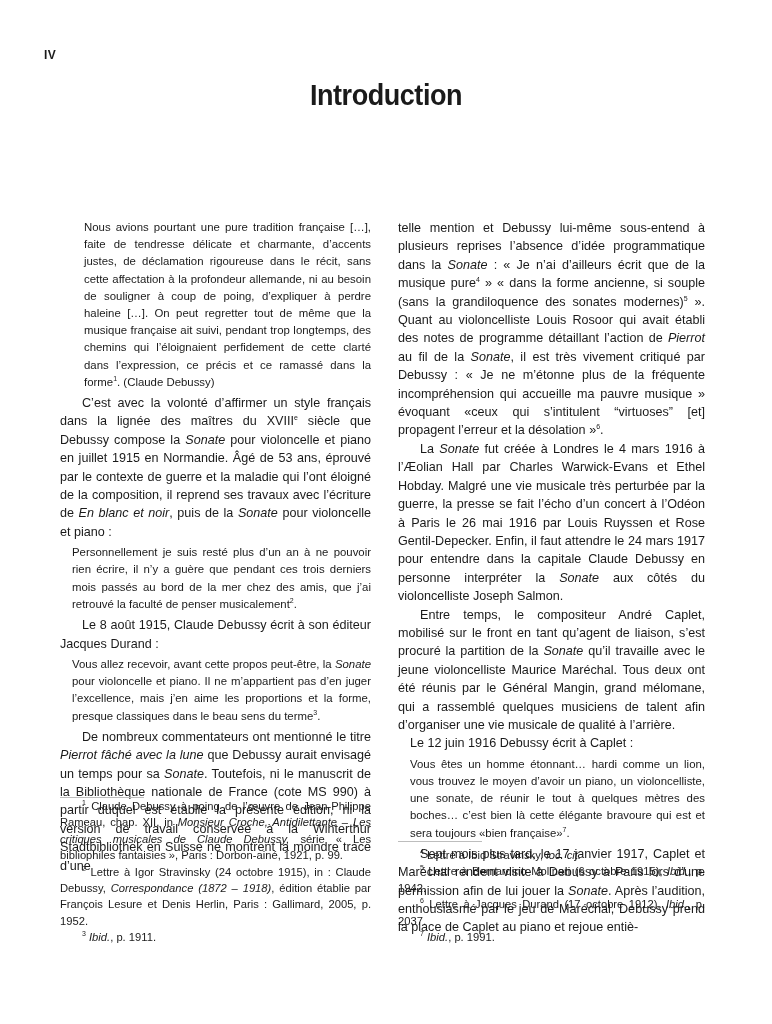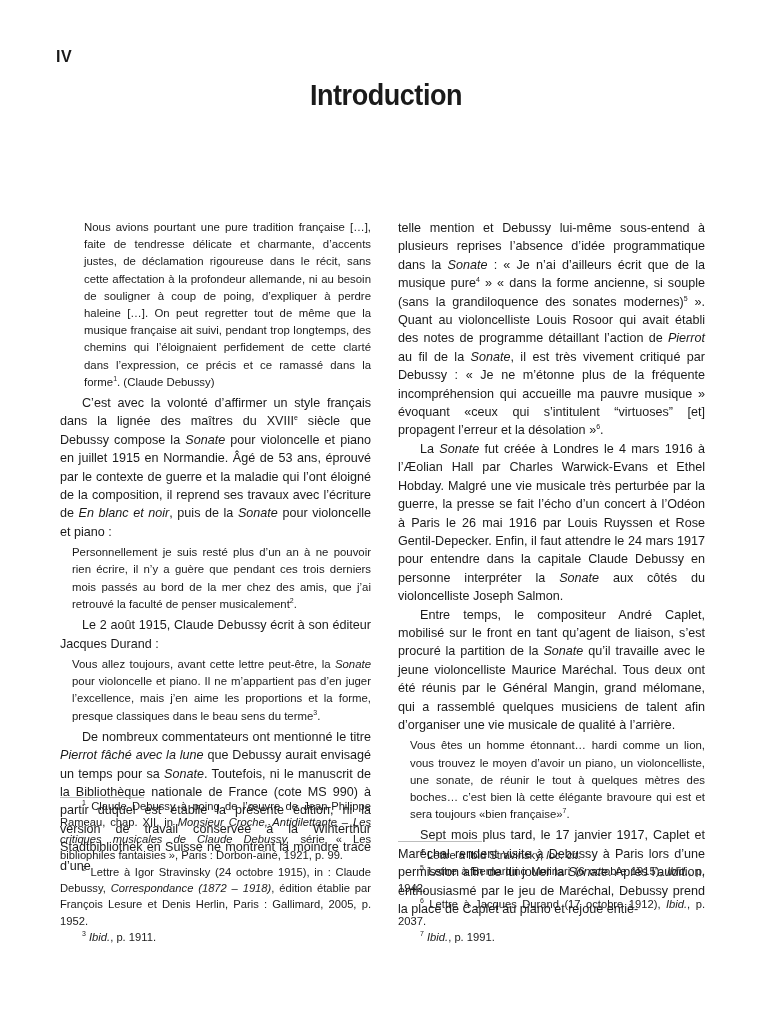--- a/index.html
+++ b/index.html
@@ -1,18 +1,18 @@
 <!DOCTYPE html>
 <html><head>
 <meta charset="utf-8">
 <style>
   html, body { margin: 0; padding: 0; background: #ffffff; }
   body { width: 772px; height: 1024px; position: relative; overflow: hidden;
          font-family: "Liberation Sans", "DejaVu Sans", sans-serif; color: #1a1a1a; }
-  .page-number { position: absolute; left: 56px; top: 48px; font-size: 16px; font-weight: bold; letter-spacing: 0.5px; }
+  .page-number { position: absolute; left: 44px; top: 48px; font-size: 12px; font-weight: bold; letter-spacing: 0.5px; }
   .title { position: absolute; left: 0; width: 772px; top: 78px; text-align: center;
            font-size: 30px; font-weight: bold; letter-spacing: -0.5px; transform: scaleX(0.9); }
   .col { position: absolute; top: 219px; font-size: 12.6px; line-height: 18.4px; text-align: justify; hyphens: manual; }
   .col-left { left: 60px; width: 311px; }
   .col-right { left: 398px; width: 307px; }
   .col p { margin: 0; }
   .quote { font-size: 11.4px; line-height: 17.2px; padding-left: 24px; margin: 0 0 3px 0 !important; }
   .col-left .quote.first { padding-left: 24px; }
   .quote.indented { padding-left: 12px; }
   .body-p { text-indent: 22px; }
@@ -34,41 +34,42 @@
 <div class="page-number">IV</div>
 <h1 class="title" style="margin:0;">Introduction</h1>
 
 <div class="col col-left">
   <p class="quote first"><span>Nous avions pourtant une pure tradition française […], faite de tendresse délicate et charmante, d’accents justes, de déclamation rigoureuse dans le récit, sans cette affectation à la profondeur allemande, ni au besoin de souligner à coup de poing, d’expliquer à perdre haleine […]. On peut regretter tout de même que la musique française ait suivi, pendant trop longtemps, des chemins qui l’éloignaient perfidement de cette clarté dans l’expression, ce précis et ce ramassé dans la forme</span><sup>1</sup><span>. (Claude Debussy)</span></p>
 
   <p class="body-p"><span>C’est avec la volonté d’affirmer un style français dans la lignée des maîtres du XVIII</span><sup>e</sup><span> siècle que Debussy compose la </span><i>Sonate</i><span> pour violoncelle et piano en juillet 1915 en Normandie. Âgé de 53 ans, éprouvé par le contexte de guerre et la maladie qui l’ont éloigné de la composition, il reprend ses travaux avec l’écriture de </span><i>En blanc et noir</i><span>, puis de la </span><i>Sonate</i><span> pour violoncelle et piano :</span></p>
 
   <p class="quote indented" style="margin-top:3px !important;"><span>Personnellement je suis resté plus d’un an à ne pouvoir rien écrire, il n’y a guère que pendant ces trois derniers mois passés au bord de la mer chez des amis, que j’ai retrouvé la faculté de penser musicalement</span><sup>2</sup><span>.</span></p>
 
-  <p class="body-p">Le 2 août 1915, Claude Debussy écrit à son éditeur Jacques Durand :</p>
+  <p class="body-p">Le 8 août 1915, Claude Debussy écrit à son éditeur Jacques Durand :</p>
 
-  <p class="quote indented" style="margin-top:3px !important;"><span>Vous allez toujours, avant cette lettre peut-être, la </span><i>Sonate</i><span> pour violoncelle et piano. Il ne m’appartient pas d’en juger l’excellence, mais j’en aime les proportions et la forme, presque classiques dans le beau sens du terme</span><sup>3</sup><span>.</span></p>
+  <p class="quote indented" style="margin-top:3px !important;"><span>Vous allez recevoir, avant cette propos peut-être, la </span><i>Sonate</i><span> pour violoncelle et piano. Il ne m’appartient pas d’en juger l’excellence, mais j’en aime les proportions et la forme, presque classiques dans le beau sens du terme</span><sup>3</sup><span>.</span></p>
 
   <p class="body-p"><span>De nombreux commentateurs ont mentionné le titre </span><i>Pierrot fâché avec la lune</i><span> que Debussy aurait envisagé un temps pour sa </span><i>Sonate</i><span>. Toutefois, ni le manuscrit de la Bibliothèque nationale de France (cote MS 990) à partir duquel est établie la présente édition, ni la version de travail conservée à la Winterthur Stadtbibliothek en Suisse ne montrent la moindre trace d’une</span></p>
 </div>
 
 <div class="fn-rule left"></div>
 <div class="footnotes fn-left">
   <p class="fn"><sup>1</sup><span> Claude Debussy à poing de l’œuvre de Jean-Philippe Rameau, chap. XII, in </span><i>Monsieur Croche, Antidilettante – Les critiques musicales de Claude Debussy,</i><span> série « Les bibliophiles fantaisies », Paris : Dorbon-ainé, 1921, p. 99.</span></p>
   <p class="fn"><sup>2</sup><span> Lettre à Igor Stravinsky (24 octobre 1915), in : Claude Debussy, </span><i>Correspondance (1872 – 1918)</i><span>, édition établie par François Lesure et Denis Herlin, Paris : Gallimard, 2005, p. 1952.</span></p>
   <p class="fn"><sup>3</sup><span> </span><i>Ibid.</i><span>, p. 1911.</span></p>
 </div>
 
 <div class="col col-right">
   <p class="body-p noindent"><span>telle mention et Debussy lui-même sous-entend à plusieurs reprises l’absence d’idée programmatique dans la </span><i>Sonate</i><span> : « Je n’ai d’ailleurs écrit que de la musique pure</span><sup>4</sup><span> » « dans la forme ancienne, si souple (sans la grandiloquence des sonates modernes)</span><sup>5</sup><span> ». Quant au violoncelliste Louis Rosoor qui avait établi des notes de programme détaillant l’action de </span><i>Pierrot</i><span> au fil de la </span><i>Sonate</i><span>, il est très vivement critiqué par Debussy : « Je ne m’étonne plus de la fréquente incompréhension qui accueille ma pauvre musique » évoquant «ceux qui s’intitulent “virtuoses” [et] propagent l’erreur et la désolation »</span><sup>6</sup><span>.</span></p>
 
   <p class="body-p"><span>La </span><i>Sonate</i><span> fut créée à Londres le 4 mars 1916 à l’Æolian Hall par Charles Warwick-Evans et Ethel Hobday. Malgré une vie musicale très perturbée par la guerre, la presse se fait l’écho d’un concert à l’Odéon à Paris le 26 mai 1916 par Louis Ruyssen et Rose Gentil-Depecker. Enfin, il faut attendre le 24 mars 1917 pour entendre dans la capitale Claude Debussy en personne interpréter la </span><i>Sonate</i><span> aux côtés du violoncelliste Joseph Salmon.</span></p>
 
   <p class="body-p"><span>Entre temps, le compositeur André Caplet, mobilisé sur le front en tant qu’agent de liaison, s’est procuré la partition de la </span><i>Sonate</i><span> qu’il travaille avec le jeune violoncelliste Maurice Maréchal. Tous deux ont été réunis par le Général Mangin, grand mélomane, qui a rassemblé quelques musiciens de talent afin d’organiser une vie musicale de qualité à l’arrière.</span></p>
 
+  <p class="body-p quote-lead">Le 12 juin 1916 Debussy écrit à Caplet :</p>
 
   <p class="quote indented" style="margin-top:3px !important;"><span>Vous êtes un homme étonnant… hardi comme un lion, vous trouvez le moyen d’avoir un piano, un violoncelliste, une sonate, de réunir le tout à quelques mètres des boches… c’est bien là cette élégante bravoure qui est et sera toujours «bien française»</span><sup>7</sup><span>.</span></p>
 
   <p class="body-p"><span>Sept mois plus tard, le 17 janvier 1917, Caplet et Maréchal rendent visite à Debussy à Paris lors d’une permission afin de lui jouer la </span><i>Sonate</i><span>. Après l’audition, enthousiasmé par le jeu de Maréchal, Debussy prend la place de Caplet au piano et rejoue entiè-</span></p>
 </div>
 
 <div class="fn-rule right"></div>
 <div class="footnotes fn-right">
   <p class="fn"><sup>4</sup><span> Lettre à Ibid Stravinsky, </span><i>loc. cit.</i><span></span></p>
   <p class="fn"><sup>5</sup><span> Lettre à Bernardino Molinari (6 octobre 1915), </span><i>Ibid.</i><span>, p. 1942.</span></p>

